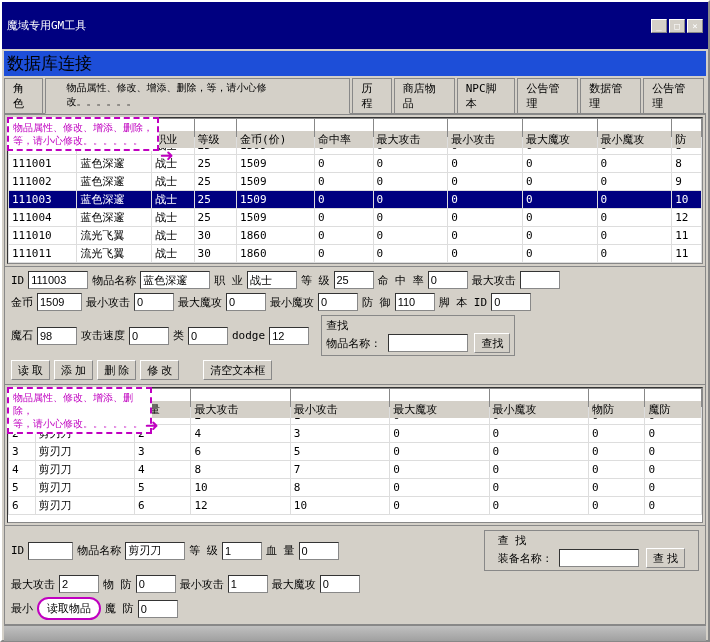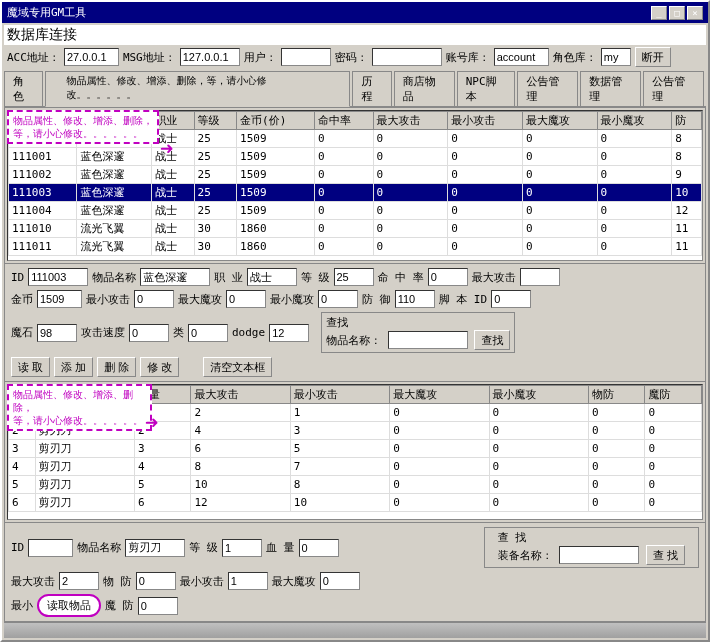--- a/index.html
+++ b/index.html
@@ -18,21 +18,21 @@
       border-top: 2px solid #fff;
       border-left: 2px solid #fff;
       background: #d4d0c8;
       display: flex;
       flex-direction: column;
     }
     .title-bar {
       background: #000080;
       color: #fff;
       font-size: 11px;
-      padding: 3px 5px;
+      padding: 16px 5px;
       display: flex;
       align-items: flex-end;
       justify-content: space-between;
       flex-shrink: 0;
     }
     .title-bar-buttons {
       display: flex;
       gap: 2px;
     }
     .title-btn {
@@ -47,24 +47,24 @@
       line-height: 12px;
       cursor: pointer;
     }
     .content {
       display: flex;
       flex-direction: column;
       flex: 1;
       padding: 2px;
     }
     .menu-bar {
-      font-size: 14px;
+      font-size: 17px;
       padding: 1px 3px;
       color: #000;
-      background: #ffffff;
+      background: #1d4ed8;
       flex-shrink: 0;
     }
     .top-bar {
       display: flex;
       align-items: center;
       gap: 4px;
       padding: 2px 3px;
       flex-shrink: 0;
       font-size: 11px;
     }
@@ -130,21 +130,21 @@
       font-size: 11px;
     }
     th {
       background: #d4d0c8;
       border: 1px solid #888;
       padding: 1px 3px;
       white-space: nowrap;
       font-weight: normal;
       text-align: left;
       position: sticky;
-      top: 0;
+      top: 12px;
     }
     td {
       border: 1px solid #ddd;
       padding: 1px 3px;
       white-space: nowrap;
     }
     tr.selected td {
       background: #000080;
       color: #fff;
     }
@@ -196,35 +196,20 @@
       <div class="title-btn">×</div>
     </div>
   </div>
 
   <div class="content">
 
     <div class="menu-bar">
       <span>数据库连接</span>
     </div>
 
-    <div class="top-bar">
-      <label>ACC地址：</label>
-      <input class="top-input" style="width: 55px;" value="27.0.0.1">
-      <label>MSG地址：</label>
-      <input class="top-input" style="width: 60px;" value="127.0.0.1">
-      <label>用户：</label>
-      <input class="top-input" style="width: 50px;" value="">
-      <label>密码：</label>
-      <input class="top-input" style="width: 70px;" type="password" value="">
-      <label>账号库：</label>
-      <input class="top-input" style="width: 55px;" value="account">
-      <label>角色库：</label>
-      <input class="top-input" style="width: 30px;" value="my">
-      <button class="btn">断开</button>
-    </div>
 
     <div class="tabs">
       <div class="tab">角色</div>
       <div class="tab active" style="font-size:10px; padding:2px 20px;">物品属性、修改、增添、删除，等，请小心修改。。。。。。</div>
       <div class="tab">历程</div>
       <div class="tab">商店物品</div>
       <div class="tab">NPC脚本</div>
       <div class="tab">公告管理</div>
       <div class="tab">数据管理</div>
       <div class="tab">公告管理</div>

